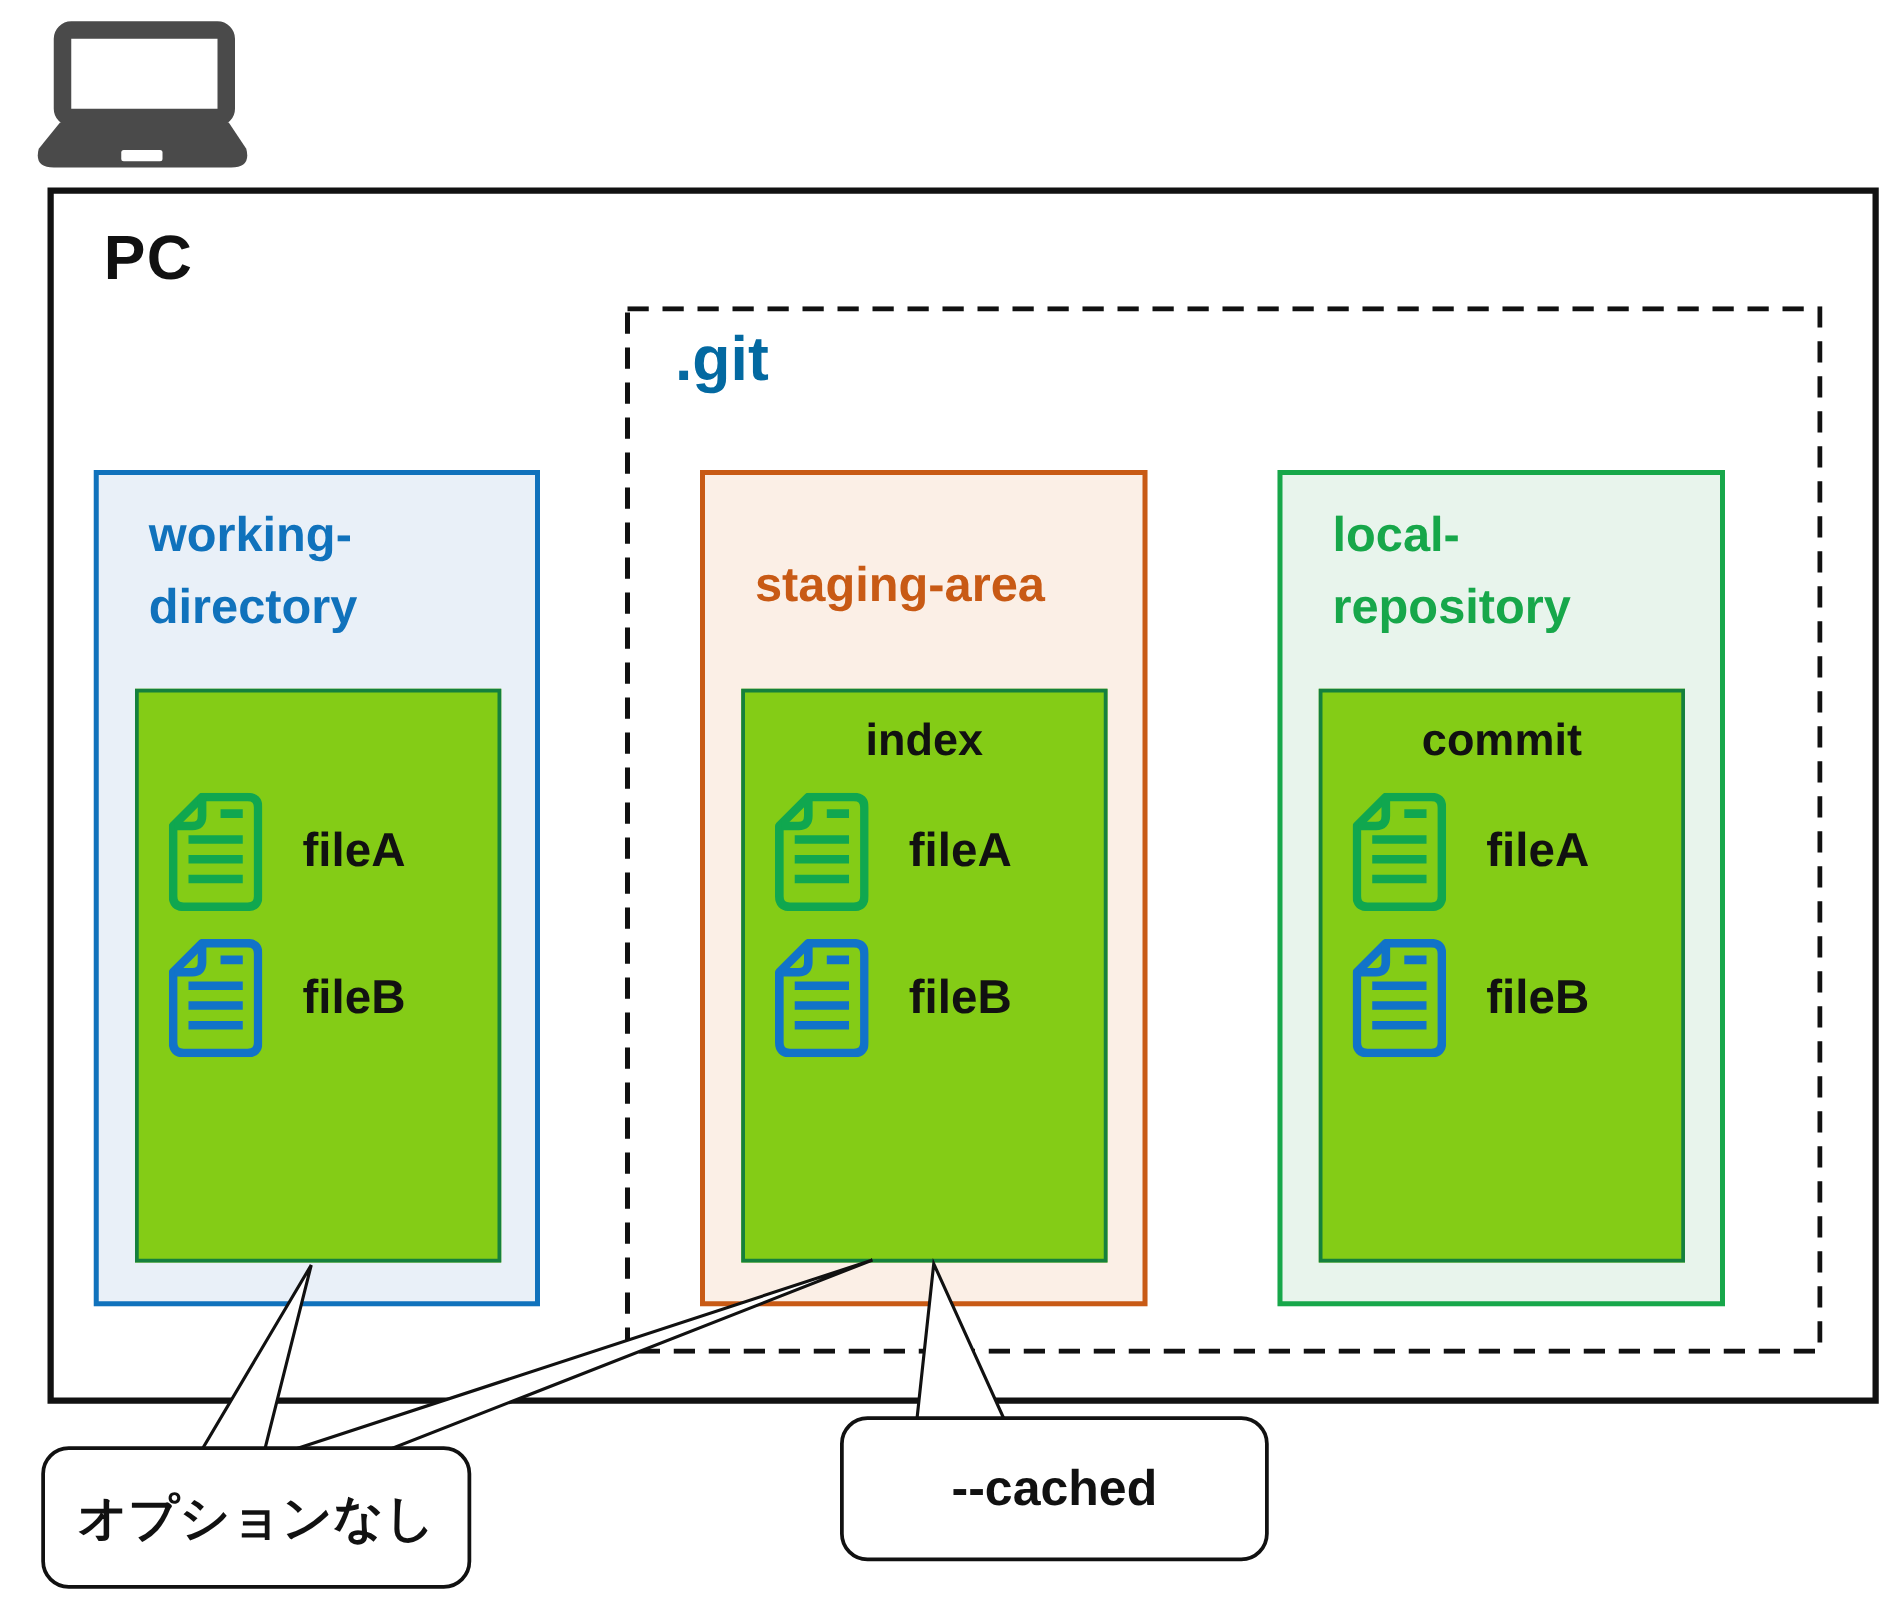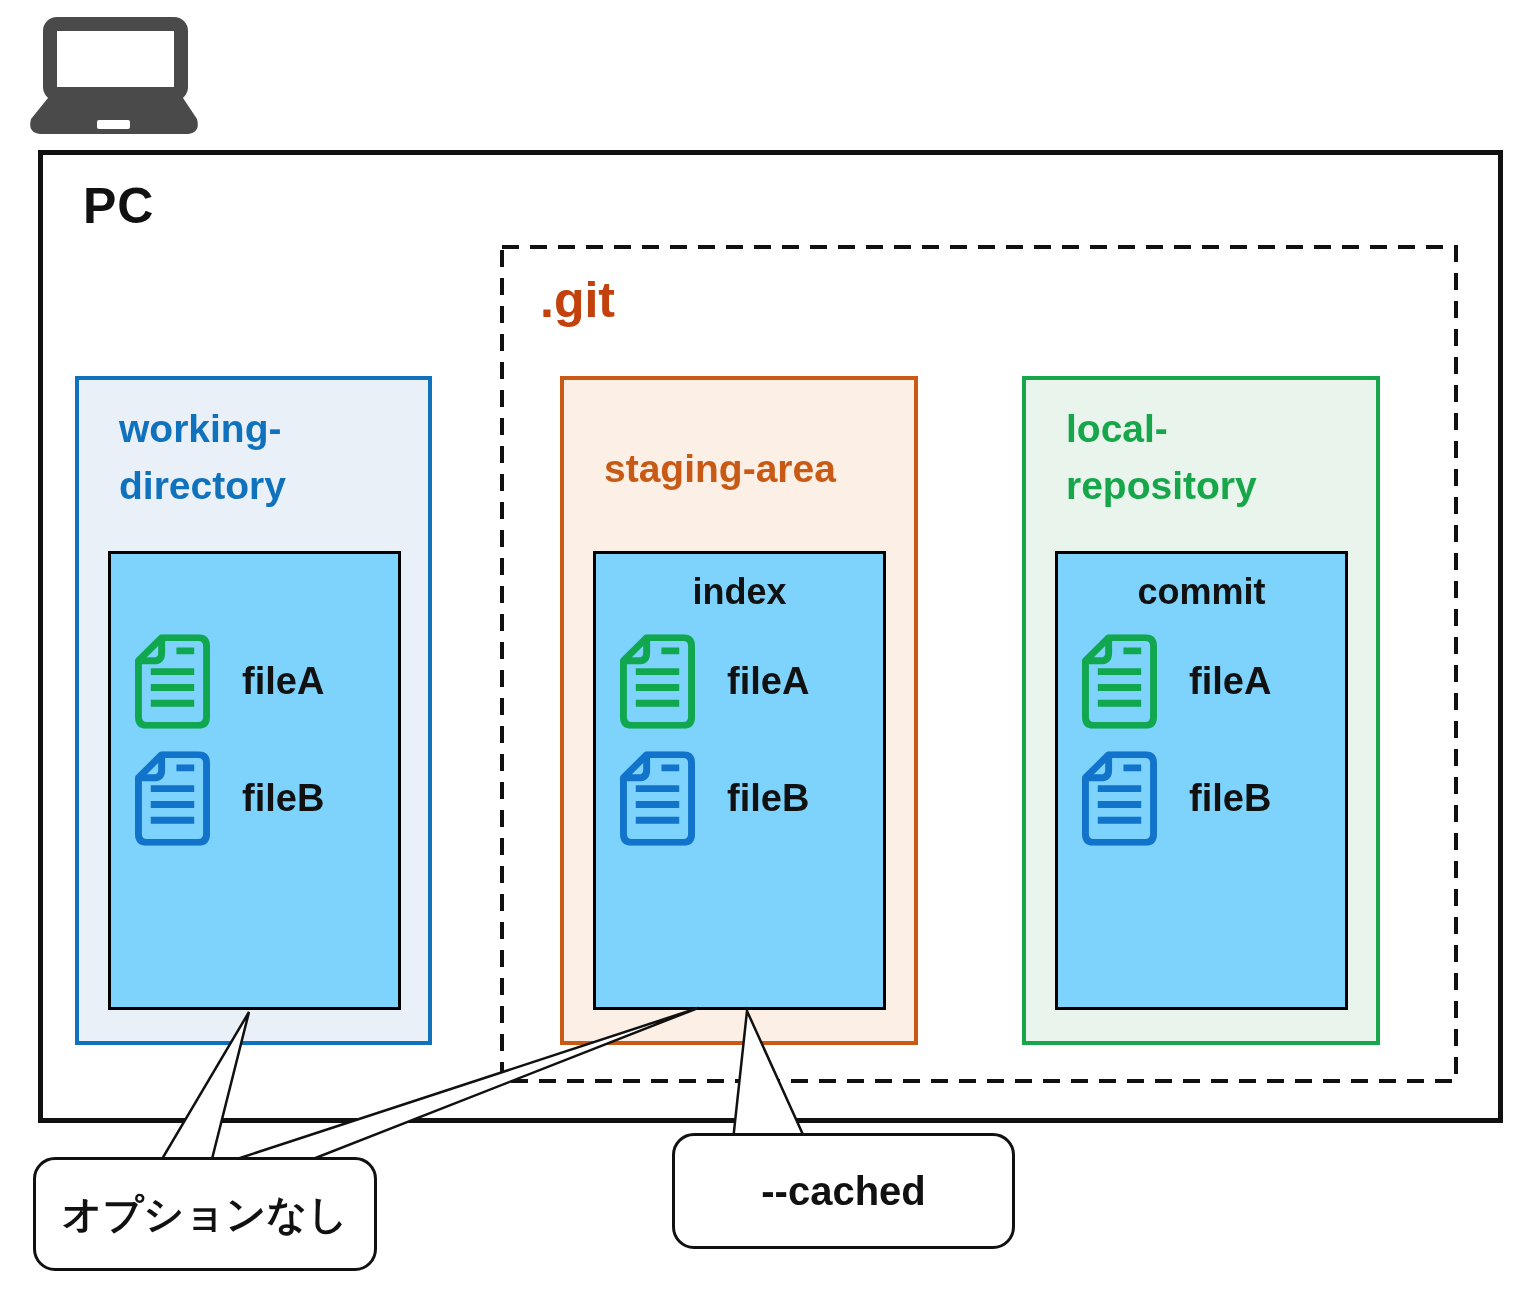--- a/index.html
+++ b/index.html
@@ -27,22 +27,22 @@
   }
   .pc-label {
     position: absolute; left: 40px; top: 22px;
     font-size: 50px; font-weight: 700; color: #111111;
     letter-spacing: 1px;
   }
 
   
   .git-box { left: 500px; top: 245px; width: 958px; height: 838px; }
   .git-label {
-    position: absolute; left: 40px; top: 26px;
-    font-size: 50px; font-weight: 700; color: #c2410c;
+    position: absolute; left: 40px; top: 13px;
+    font-size: 50px; font-weight: 700; color: #0369a1;
   }
 
   
   .area {
     position: absolute; top: 376px; height: 669px;
     border-width: 4px; border-style: solid;
   }
   .area-working  { left: 75px;  width: 357px; border-color: #1072BC; background: #E9F0F8; }
   .area-staging  { left: 560px; width: 358px; border-color: #C85A15; background: #FBEFE6; }
   .area-local    { left: 1022px; width: 358px; border-color: #17A74A; background: #E8F4EC; }
@@ -51,22 +51,22 @@
     padding: 20px 18px 0 40px;
     font-size: 39px; font-weight: 700; line-height: 57px;
   }
   .area-working .area-label { color: #1072BC; }
   .area-staging .area-label { color: #C85A15; margin-top: 40px; }
   .area-local   .area-label { color: #17A74A; }
 
   .inner-box {
     position: absolute; left: 29px; top: 171px;
     width: 293px; height: 459px;
-    background: #7dd3fc;
-    border: 3px solid #000000;
+    background: #84cc16;
+    border: 3px solid #15803d;
   }
   .inner-title {
     height: 56px; margin-top: 10px;
     display: flex; align-items: center; justify-content: center;
     font-size: 36px; font-weight: 700; color: #111111;
   }
   .file-row {
     display: flex; align-items: center;
     margin: 14px 0 22px 24px; gap: 32px; height: 95px;
   }

